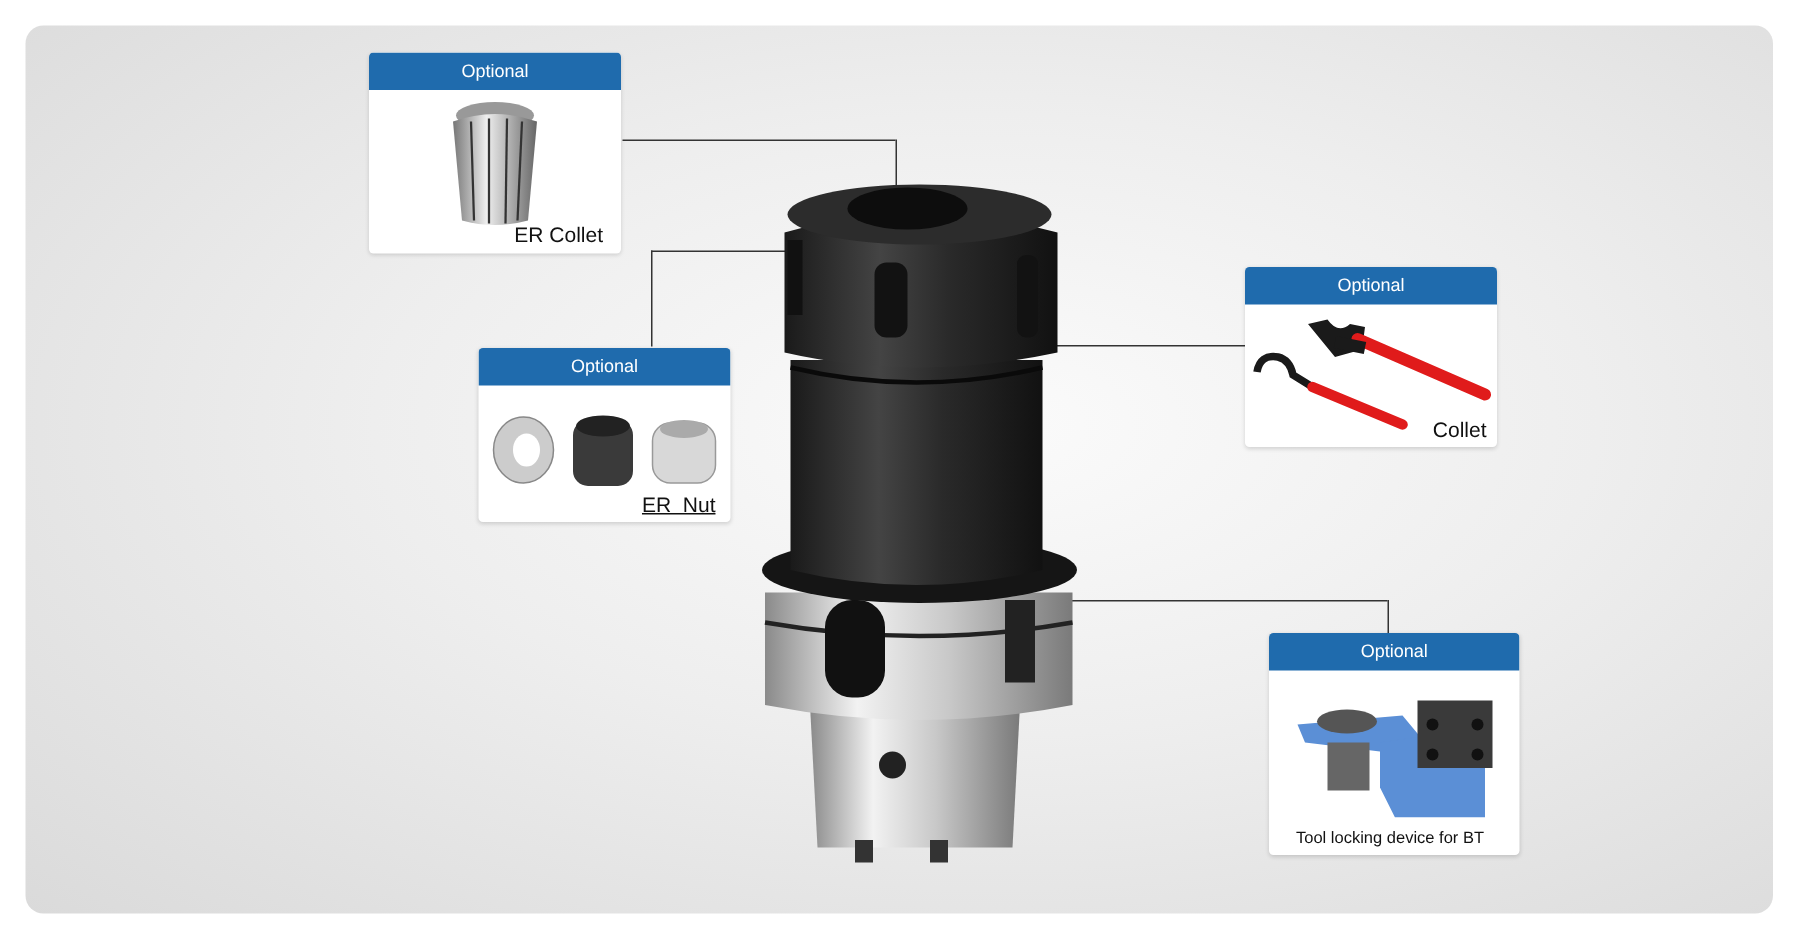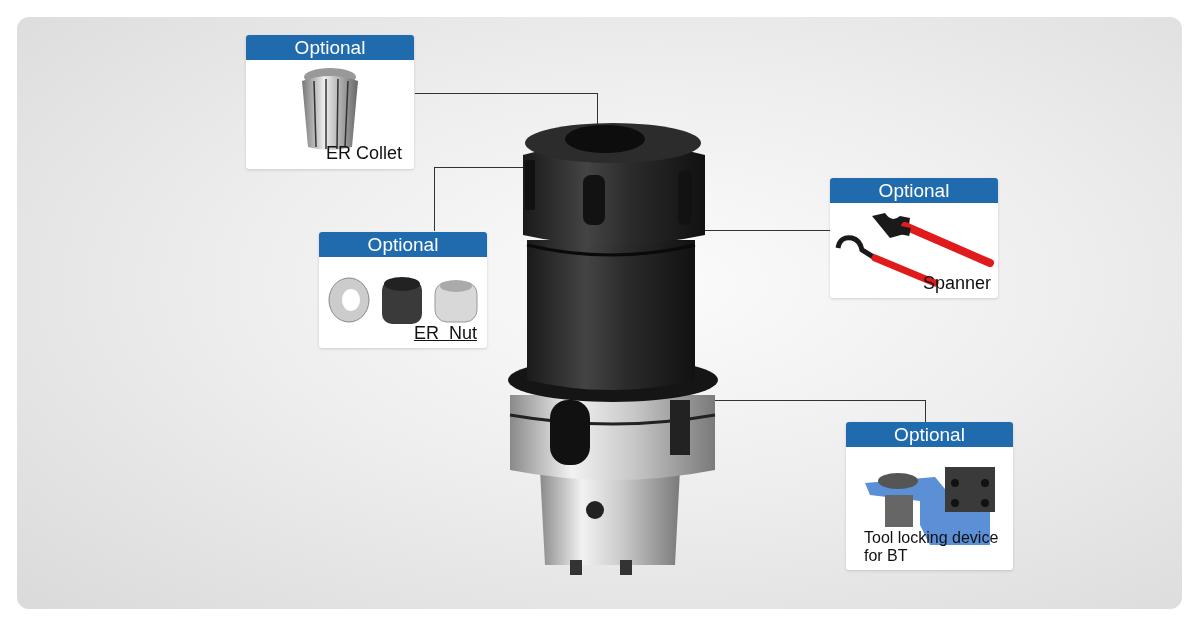--- a/index.html
+++ b/index.html
@@ -1,21 +1,21 @@
 <!DOCTYPE html>
 <html><head>
 <meta charset="utf-8">
 <style>
   html,body{margin:0;padding:0;background:#ffffff;}
   body{width:1200px;height:625px;position:relative;overflow:hidden;font-family:"Liberation Sans",sans-serif;}
   .panel{position:absolute;left:17px;top:17px;width:1165px;height:592px;border-radius:12px;
     background:radial-gradient(ellipse at 55% 45%, #fbfbfb 0%, #eeeeee 45%, #dadada 100%);}
   .card{position:absolute;background:#fff;border-radius:3px;box-shadow:0 1px 3px rgba(0,0,0,0.15);overflow:hidden;}
-  .card-head{background:#1f6bad;color:#fff;text-align:center;font-size:19px;line-height:25px;height:25px;}
-  .card-cap{position:absolute;color:#111;font-size:18px;}
+  .card-head{background:#1f6bad;color:#fff;text-align:center;font-size:12px;line-height:25px;height:25px;}
+  .card-cap{position:absolute;color:#111;font-size:14px;}
   .leader{position:absolute;background:#333;}
   .tool{position:absolute;}
 </style>
 </head>
 <body>
 
 <div class="panel"></div>
 
 <div class="leader" style="left:415px;top:93px;width:182px;height:1px;"></div>
 <div class="leader" style="left:597px;top:93px;width:1px;height:45px;"></div>
@@ -101,30 +101,30 @@
 
 <div class="card" style="left:830px;top:178px;width:168px;height:120px;">
   <div class="card-head">Optional</div>
   <svg style="position:absolute;left:0px;top:30px;" width="168" height="80" viewBox="0 0 168 80">
     <path d="M42 8 L55 5 Q62 15 70 8 L80 10 L78 25 L60 30 Z" fill="#1a1a1a"></path>
     <path d="M75 18 L160 55" stroke="#e01b1b" stroke-width="8" stroke-linecap="round"></path>
     <path d="M60 20 L80 24" stroke="#1a1a1a" stroke-width="8"></path>
     <path d="M8 40 Q10 28 22 30 Q30 32 32 42 L45 50" stroke="#1a1a1a" stroke-width="5" fill="none"></path>
     <path d="M45 50 L105 75" stroke="#e01b1b" stroke-width="7" stroke-linecap="round"></path>
   </svg>
-  <div class="card-cap" style="right:7px;bottom:4px;">Spanner</div>
+  <div class="card-cap" style="right:7px;bottom:4px;">Collet</div>
 </div>
 
 <div class="card" style="left:846px;top:422px;width:167px;height:148px;">
   <div class="card-head">Optional</div>
   <svg style="position:absolute;left:14px;top:33px;" width="145" height="90" viewBox="0 0 145 90">
     <path d="M5 28 L75 22 L90 40 L60 46 L10 40 Z" fill="#5b8fd6"></path>
     <ellipse cx="38" cy="26" rx="20" ry="8" fill="#555"></ellipse>
     <rect x="25" y="40" width="28" height="32" fill="#666"></rect>
     <path d="M60 40 L95 35 L130 45 L130 90 L70 90 L60 70 Z" fill="#5b8fd6"></path>
     <rect x="85" y="12" width="50" height="45" fill="#3a3a3a"></rect>
     <circle cx="95" cy="28" r="4" fill="#111"></circle>
       <circle cx="125" cy="28" r="4" fill="#111"></circle>
     <circle cx="95" cy="48" r="4" fill="#111"></circle>
       <circle cx="125" cy="48" r="4" fill="#111"></circle>
   </svg>
-  <div class="card-cap" style="left:18px;bottom:5px;font-size:16px;">Tool locking device for BT</div>
+  <div class="card-cap" style="left:18px;bottom:5px;font-size:11px;">Tool locking device for BT</div>
 </div>
 
 </body></html>

